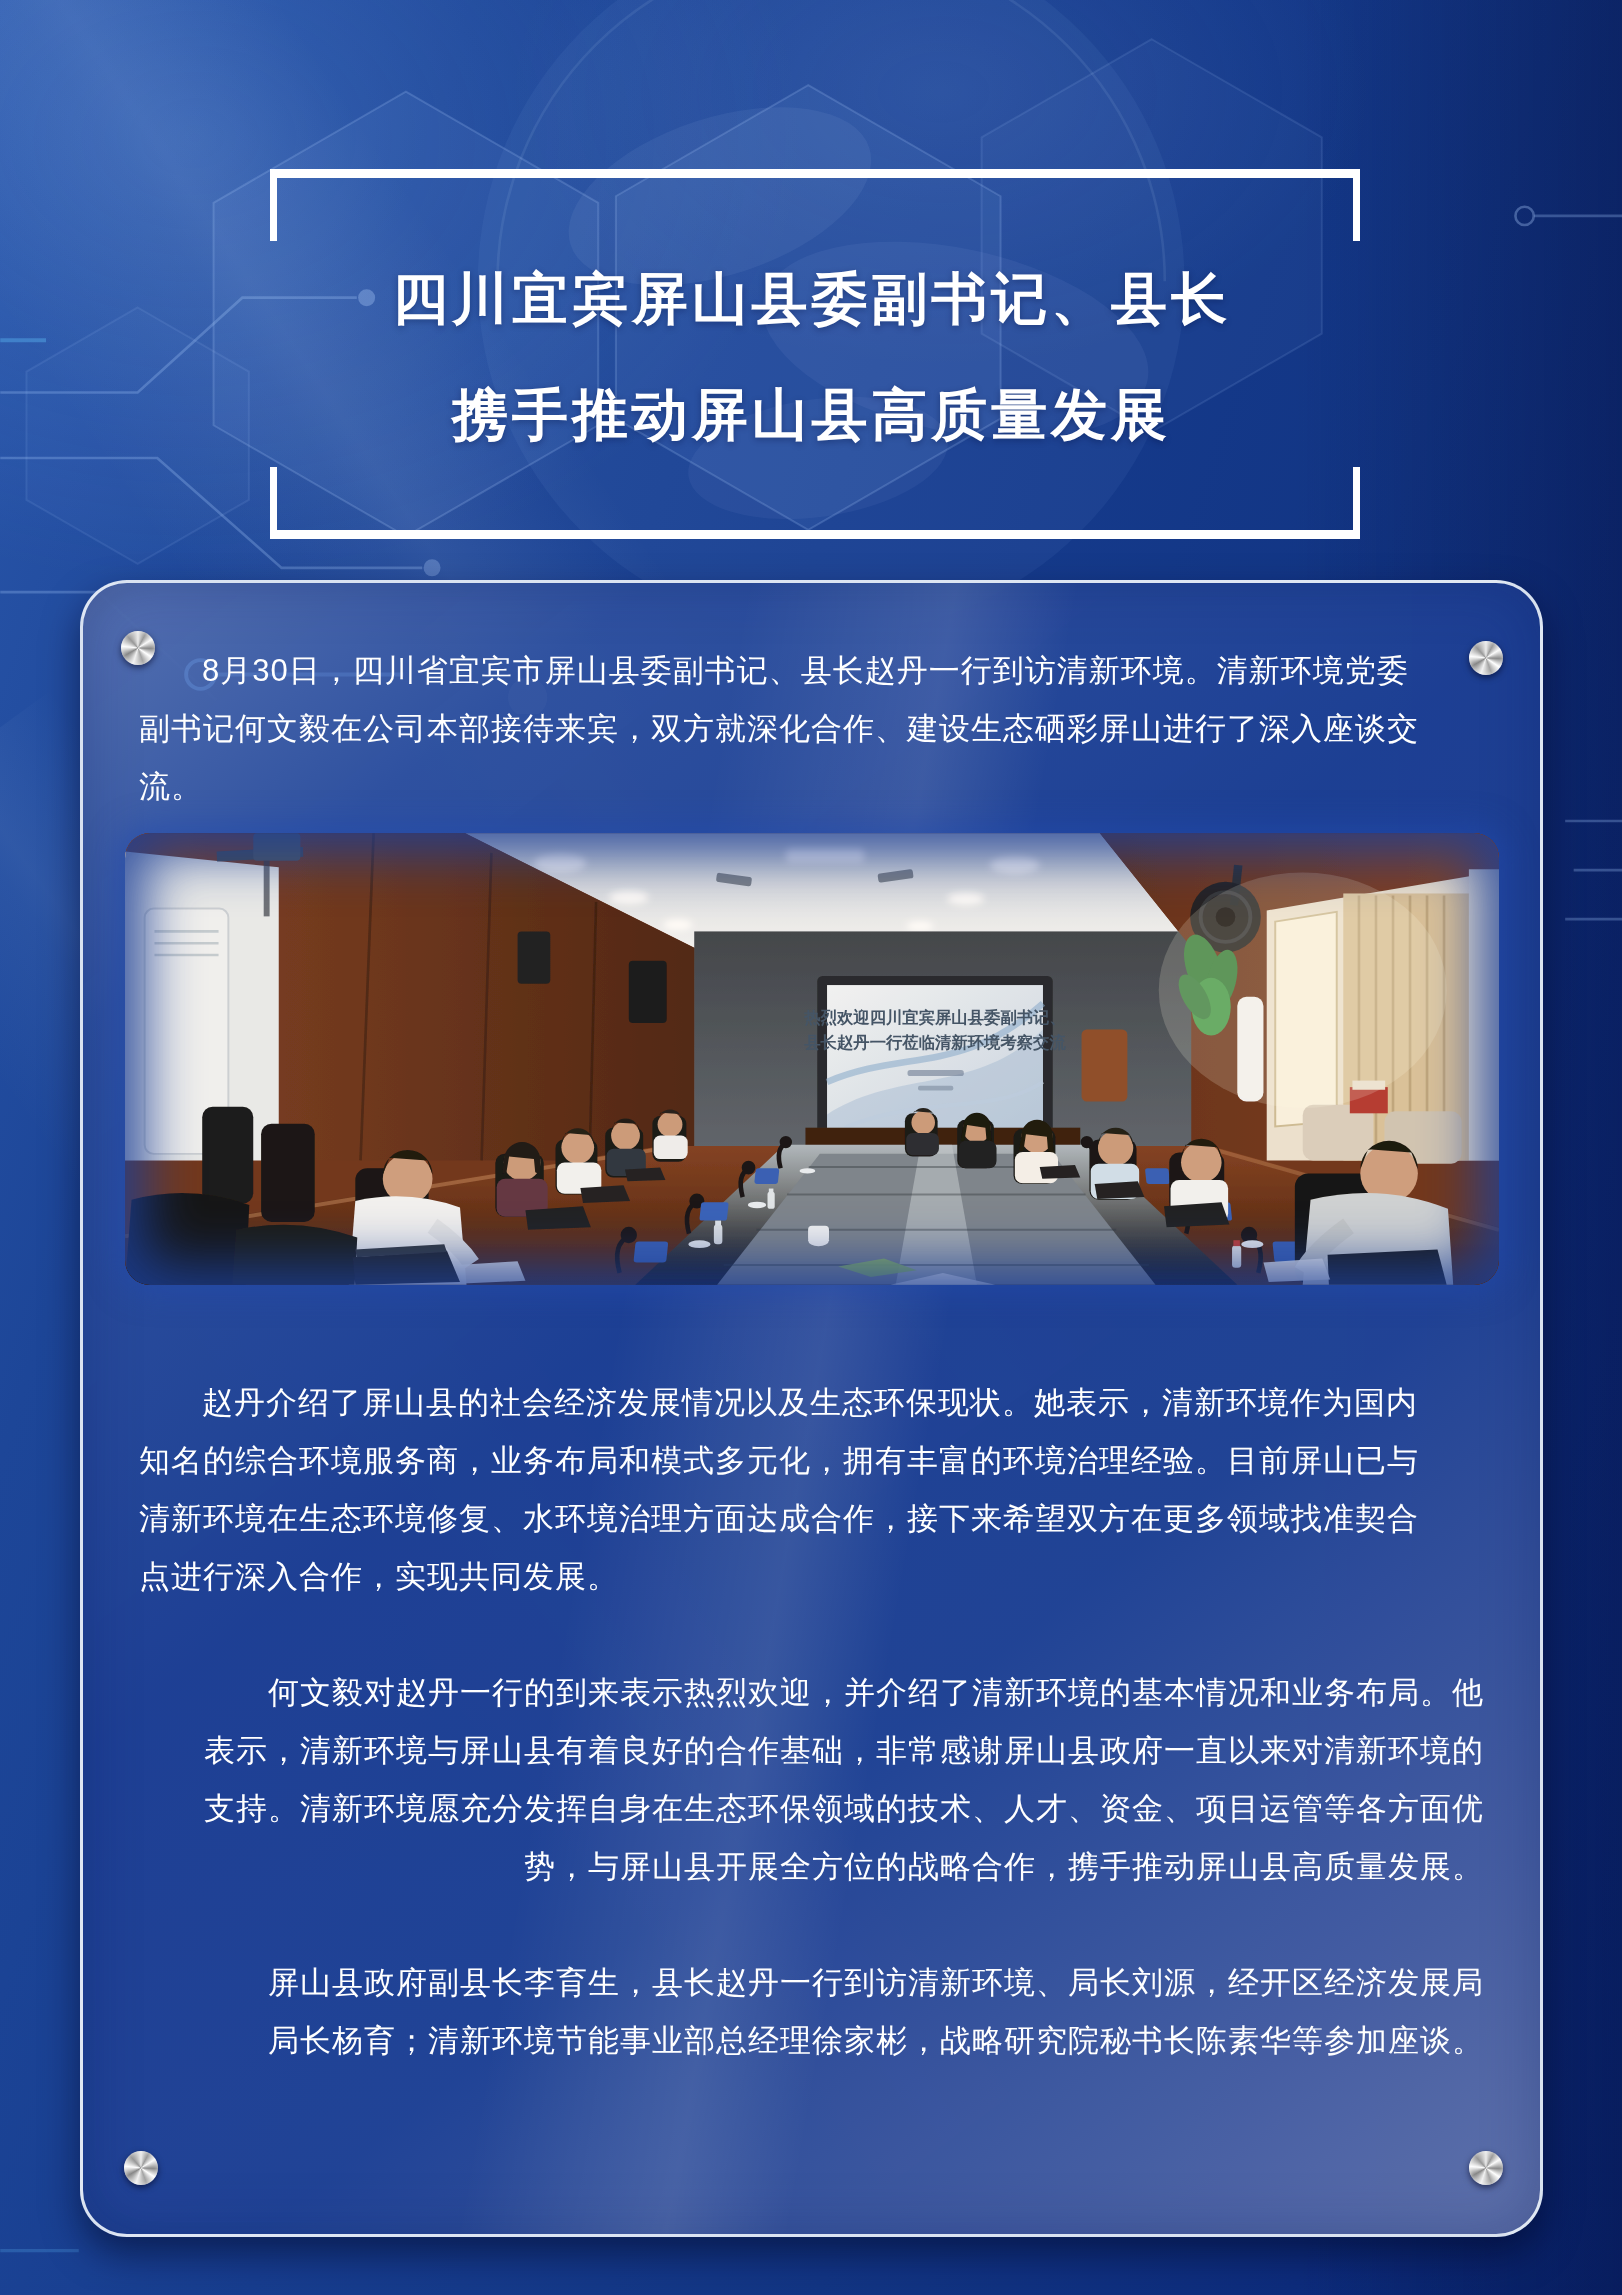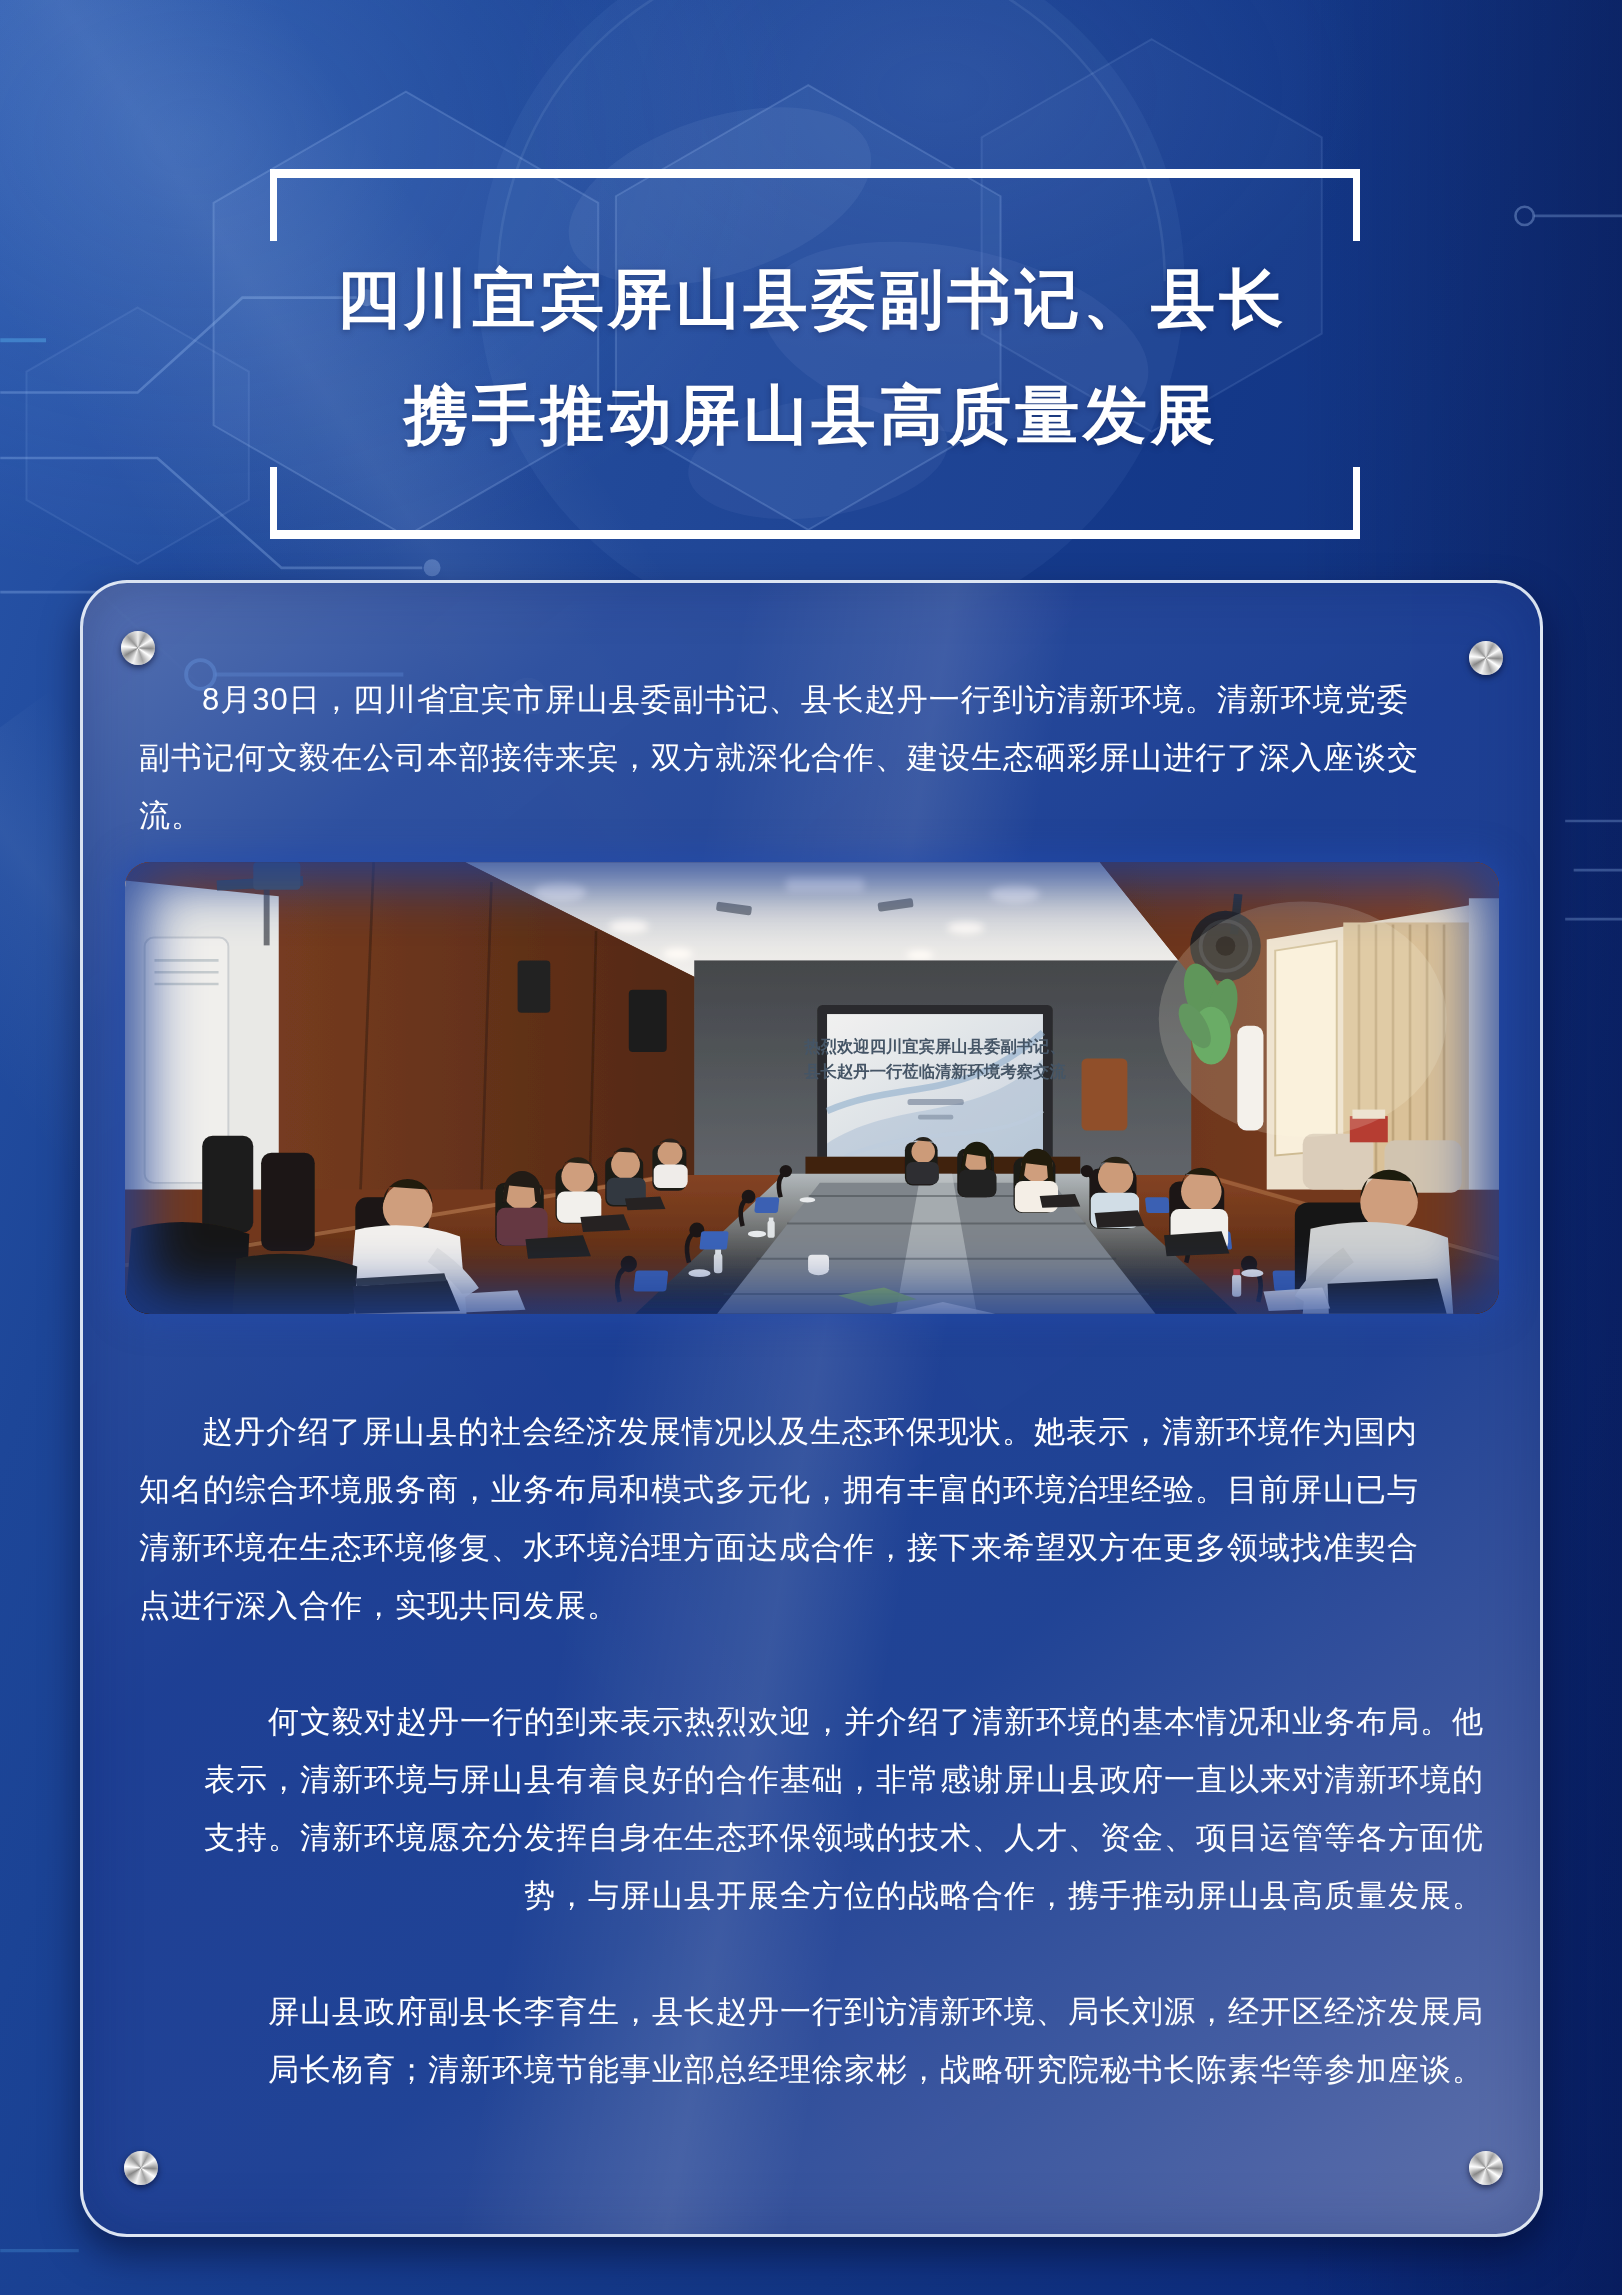--- a/index.html
+++ b/index.html
@@ -20,36 +20,36 @@
     transform:rotate(-34deg);transform-origin:top left;}
   .streak2{left:-170px;top:851px;width:275px;height:1701px;
     background:linear-gradient(90deg,transparent 0%,rgba(210,230,255,0.05) 45%,rgba(210,230,255,0.08) 55%,transparent 100%);
     transform:rotate(-36deg);transform-origin:top left;}
   
   .bracket-top{left:270px;top:169px;width:1076px;height:63px;
     border-top:9.8px solid #ffffff;border-left:7.9px solid #ffffff;border-right:7.9px solid #ffffff;}
   .bracket-bottom{left:270px;top:467px;width:1076px;height:63px;
     border-bottom:9.8px solid #ffffff;border-left:7.9px solid #ffffff;border-right:7.9px solid #ffffff;}
   .title{left:0;top:241px;width:1623px;text-align:center;color:#ffffff;
-    font-size:64px;line-height:116px;font-weight:900;letter-spacing:3.9px;
+    font-size:56px;line-height:116px;font-weight:900;letter-spacing:3.9px;
     text-shadow:0 2px 6.5px rgba(0,15,60,0.35);}
   
   .panel{left:80px;top:580px;width:1463px;height:1657px;box-sizing:border-box;
     border-radius:47px;border:3.3px solid rgba(243,248,253,0.88);
     background:linear-gradient(142deg, rgba(88,115,178,0.97) 0%, rgba(48,82,160,0.95) 16%,
       rgba(30,64,148,0.96) 42%, rgba(34,68,150,0.96) 64%, rgba(72,96,164,0.96) 86%, rgba(100,118,174,0.96) 100%);
     box-shadow:0 17px 36px rgba(2,8,40,0.55), inset 0 0 59px rgba(8,22,85,0.28);}
   .panel-sheen{left:0;top:0;width:100%;height:100%;border-radius:43px;pointer-events:none;
     background:linear-gradient(100deg, transparent 38%, rgba(255,255,255,0.06) 44%, rgba(255,255,255,0.11) 50%, transparent 57%);}
   .screw{width:34px;height:34px;border-radius:50%;
     background:conic-gradient(#ececec 0deg,#9a9a9a 28deg,#fafafa 58deg,#8b8b8b 92deg,#ffffff 124deg,#a3a3a3 160deg,#f2f2f2 198deg,#878787 240deg,#fdfdfd 276deg,#979797 318deg,#ececec 360deg);
     box-shadow:0 2.6px 5.9px rgba(0,0,25,0.55), inset 0 0 4.6px rgba(255,255,255,0.55);}
   .panel-circuit{left:39px;top:52px;width:458px;height:79px;opacity:0.55;pointer-events:none;}
   
-  .content{left:80px;top:580px;width:1463px;box-sizing:border-box;padding:91px 59px 0 59px;}
+  .content{left:80px;top:580px;width:1463px;box-sizing:border-box;padding:62px 59px 0 59px;}
   .para{margin:0;color:#ffffff;font-size:31px;line-height:58px;letter-spacing:1px;
     white-space:pre-line;text-indent:63px;font-weight:400;}
   .para+.para{margin-top:58px;text-align:right;}
   
   .photo{margin:17px 0 89px -14.4px;width:1374px;height:452px;border-radius:25px;overflow:hidden;position:relative;
     box-shadow:0 0 30px 6.5px rgba(35,75,175,0.55);background:#6b2f19;}
   .photo-fade{position:absolute;left:0;top:0;width:100%;height:100%;border-radius:25px;
     box-shadow:inset 0 0 52px 22px rgba(28,64,150,0.85);pointer-events:none;}
 </style>
 </head>

